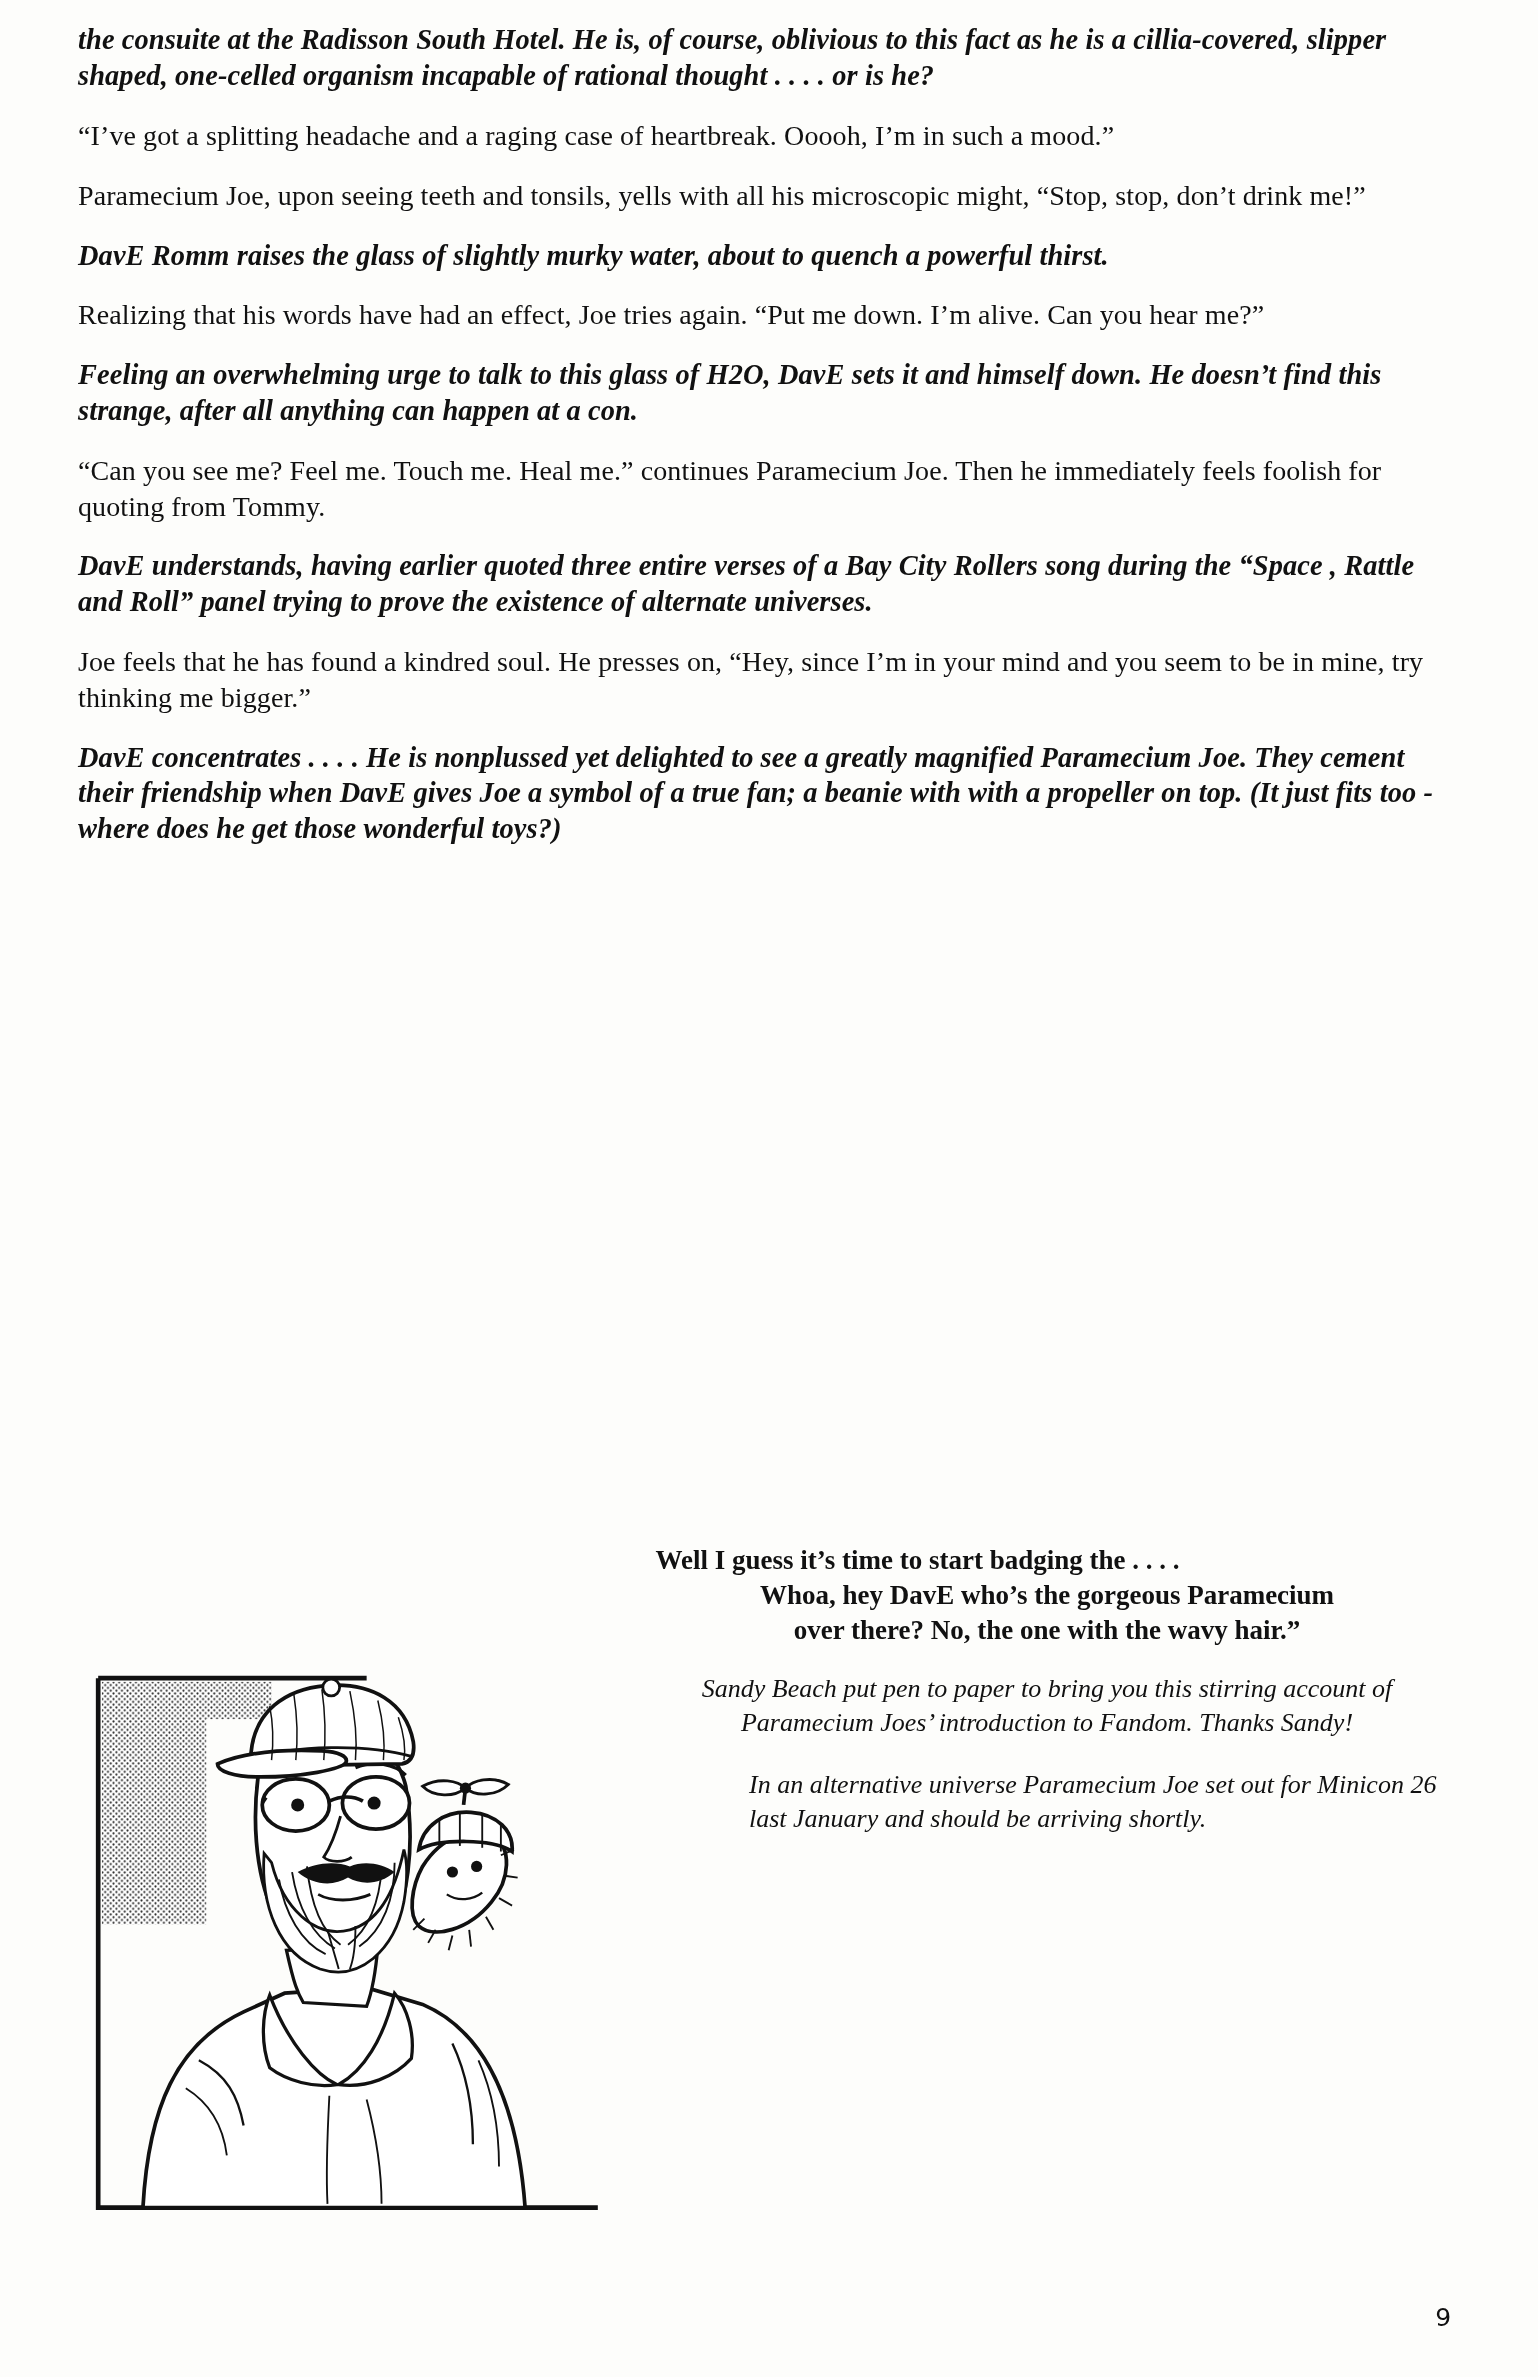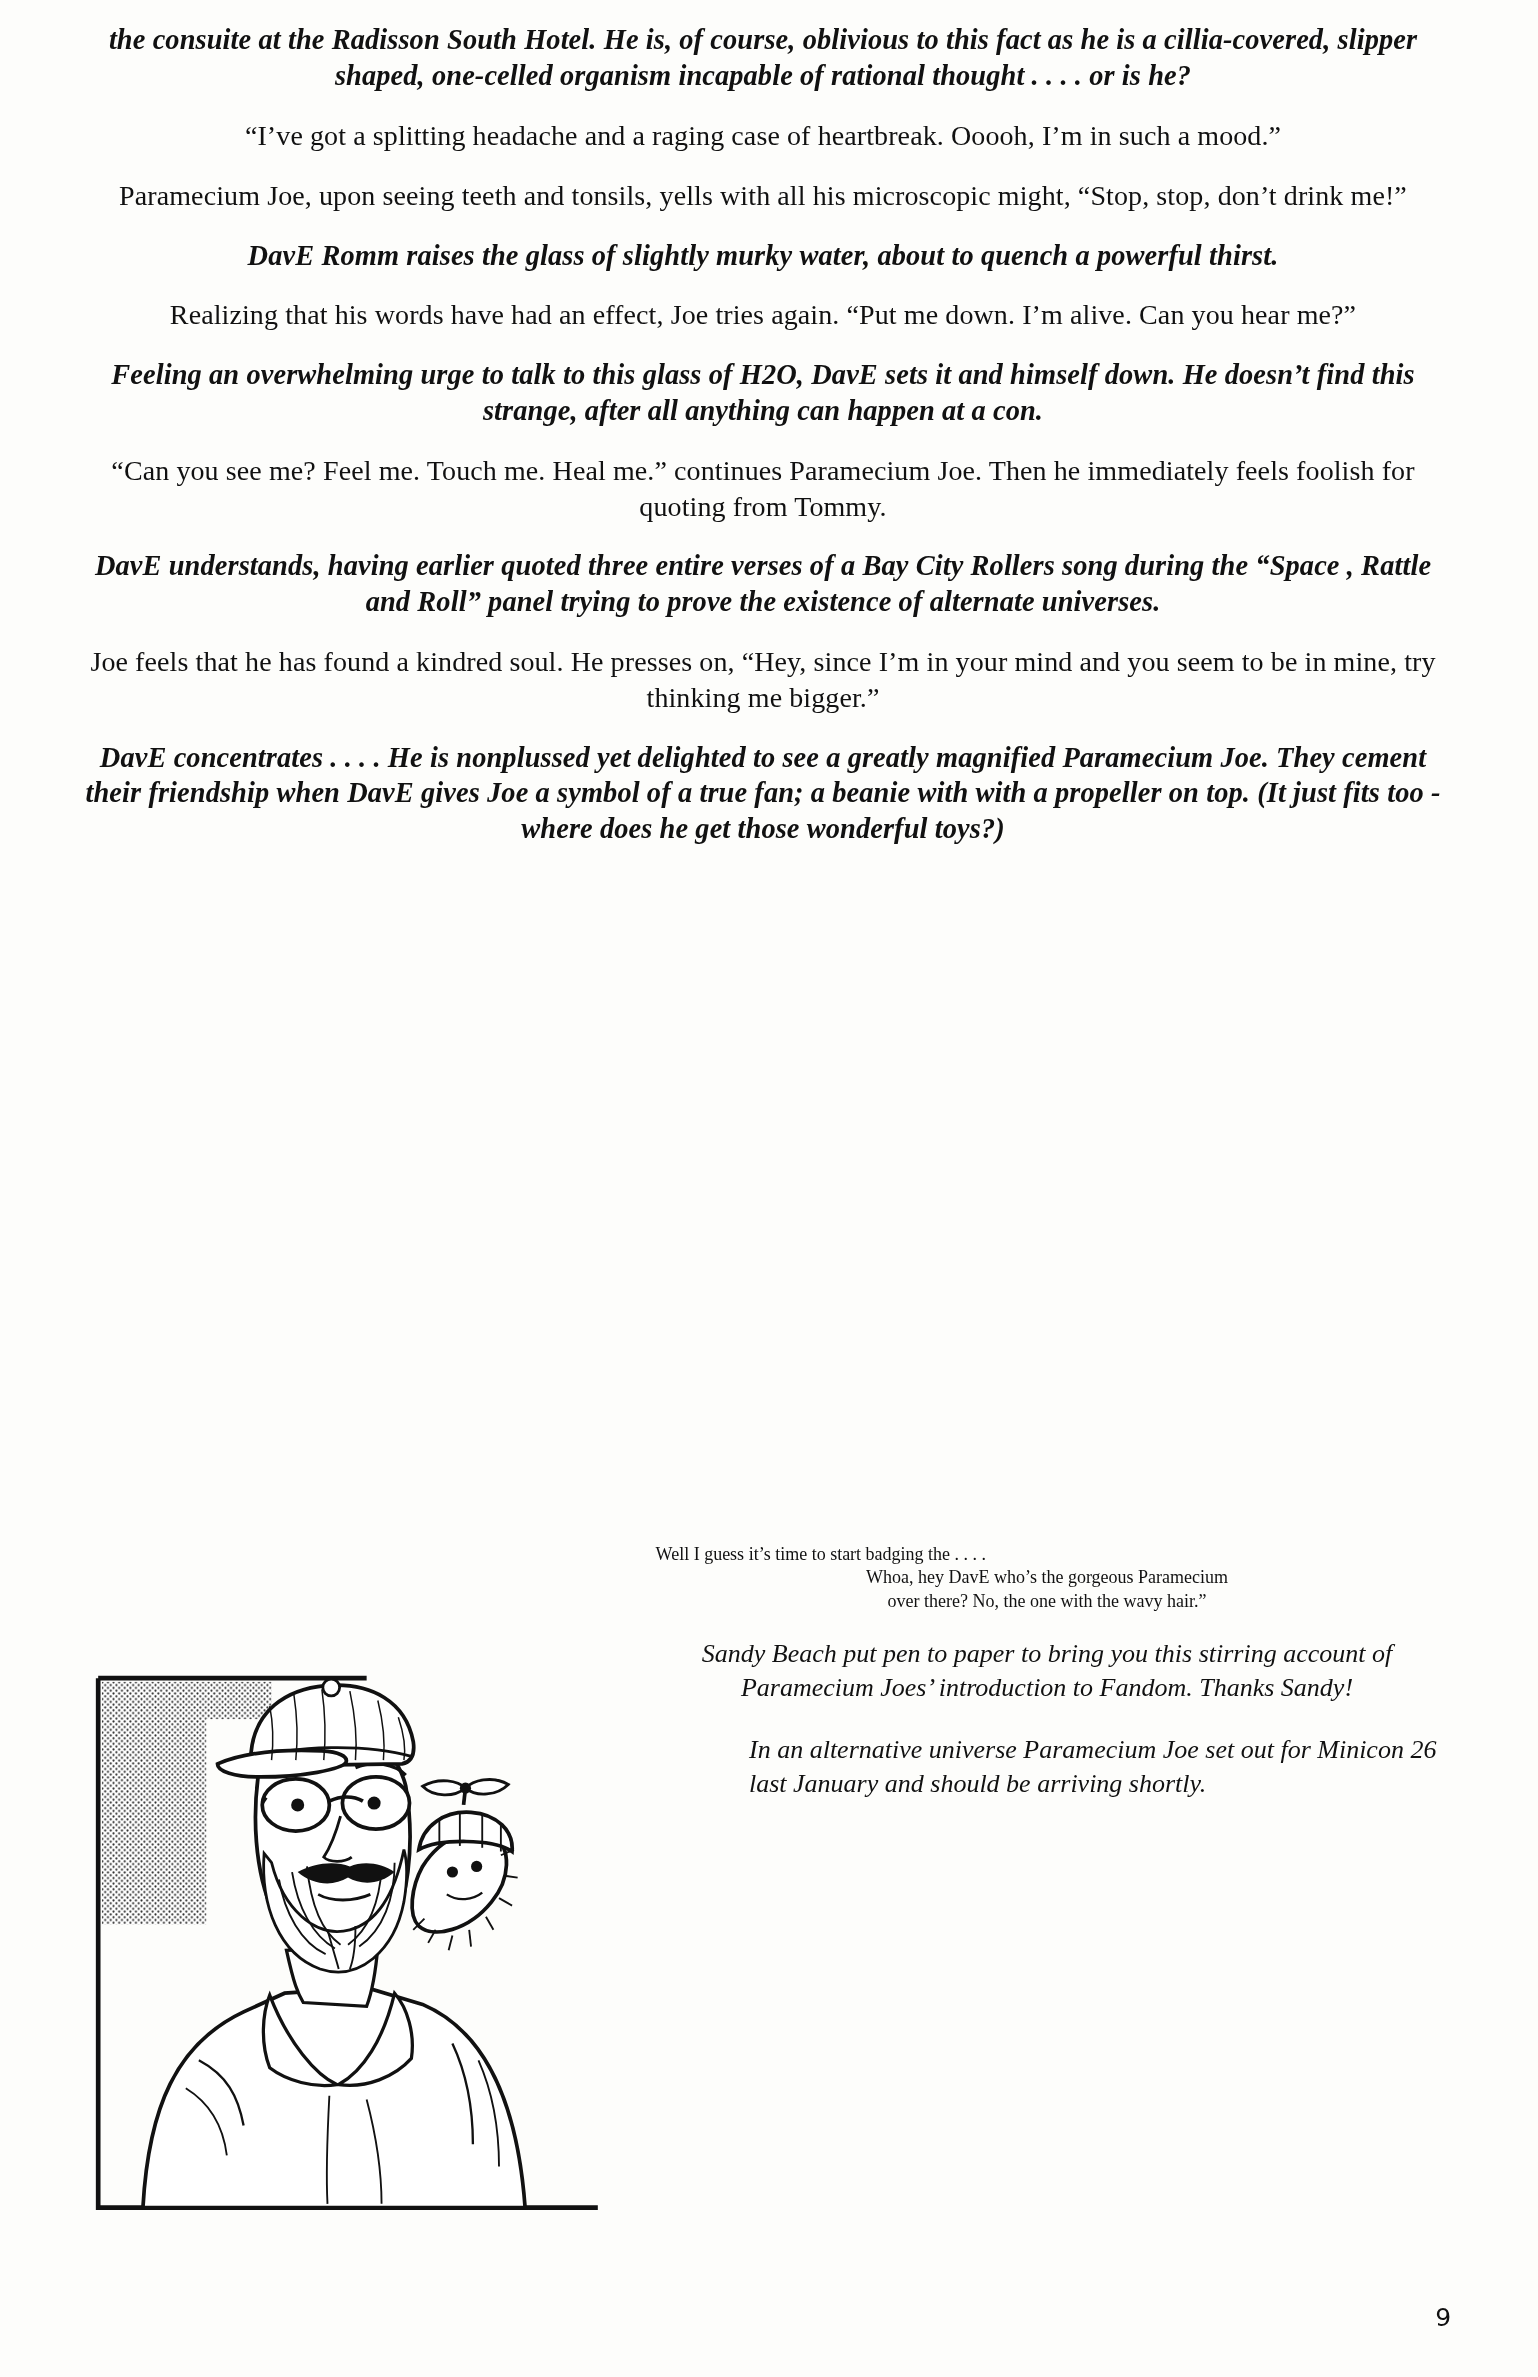--- a/index.html
+++ b/index.html
@@ -29,21 +29,20 @@
     left: 78px;
     top: 22.4px;
     width: 1370px;
   }
 
   p.para {
     margin: 0 0 24px 0;
     font-size: 28px;
     line-height: 1.28;
     letter-spacing: 0.1px;
-    text-align: center;
   }
 
   p.narr {
     font-style: italic;
     font-weight: bold;
     font-size: 28.4px;
     line-height: 1.26;
   }
 
   .em {
@@ -71,23 +70,24 @@
     left: 559px;
     top: 0px;
     width: 820px;
   }
 
   .side-block {
     margin-bottom: 20.5px;
   }
 
   .sb1 {
-    font-size: 18px;
+    font-size: 27px;
     line-height: 1.3;
     text-align: center;
+    font-weight: bold;
   }
   .sb1 .l1 { text-align: left; padding-left: 18.6px;}
   .sb2 {
     font-style: italic;
     font-size: 26px;
     line-height: 1.3;
     text-align: center;
     margin-top: 24px;
     padding: 0 9.3px;
   }

